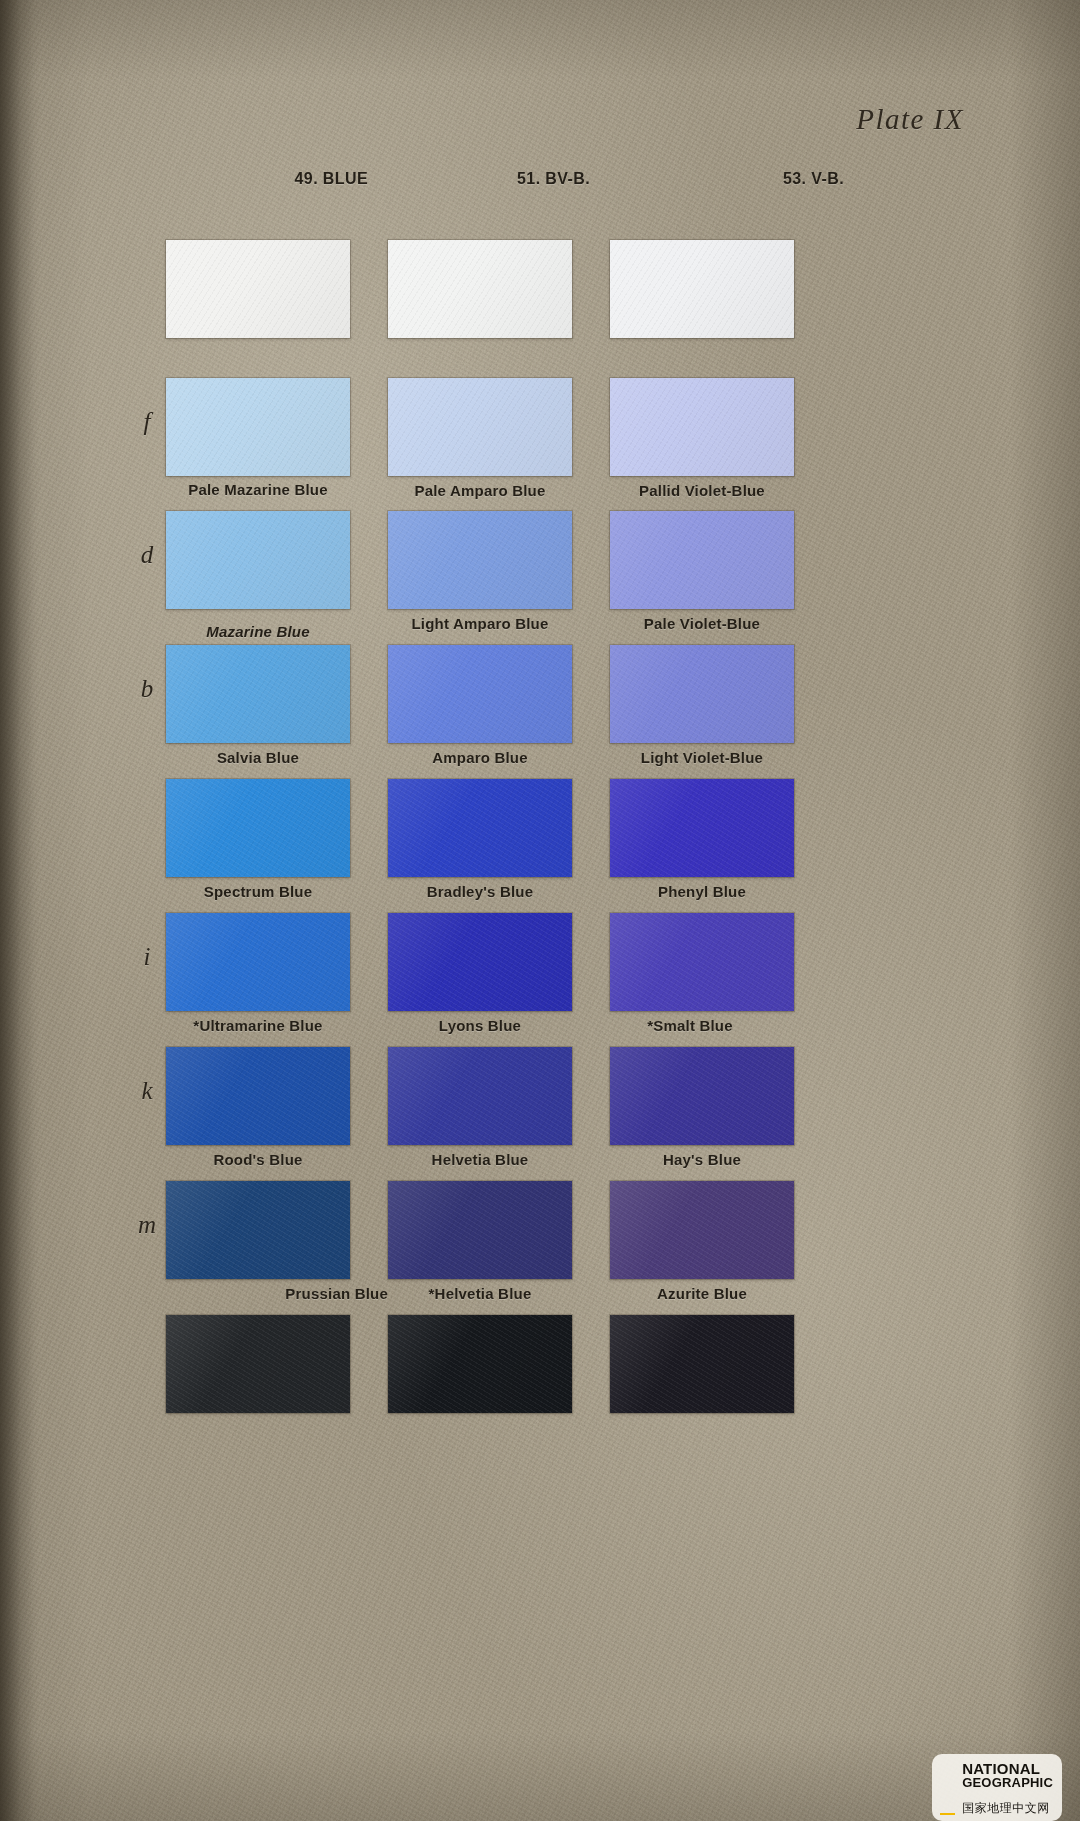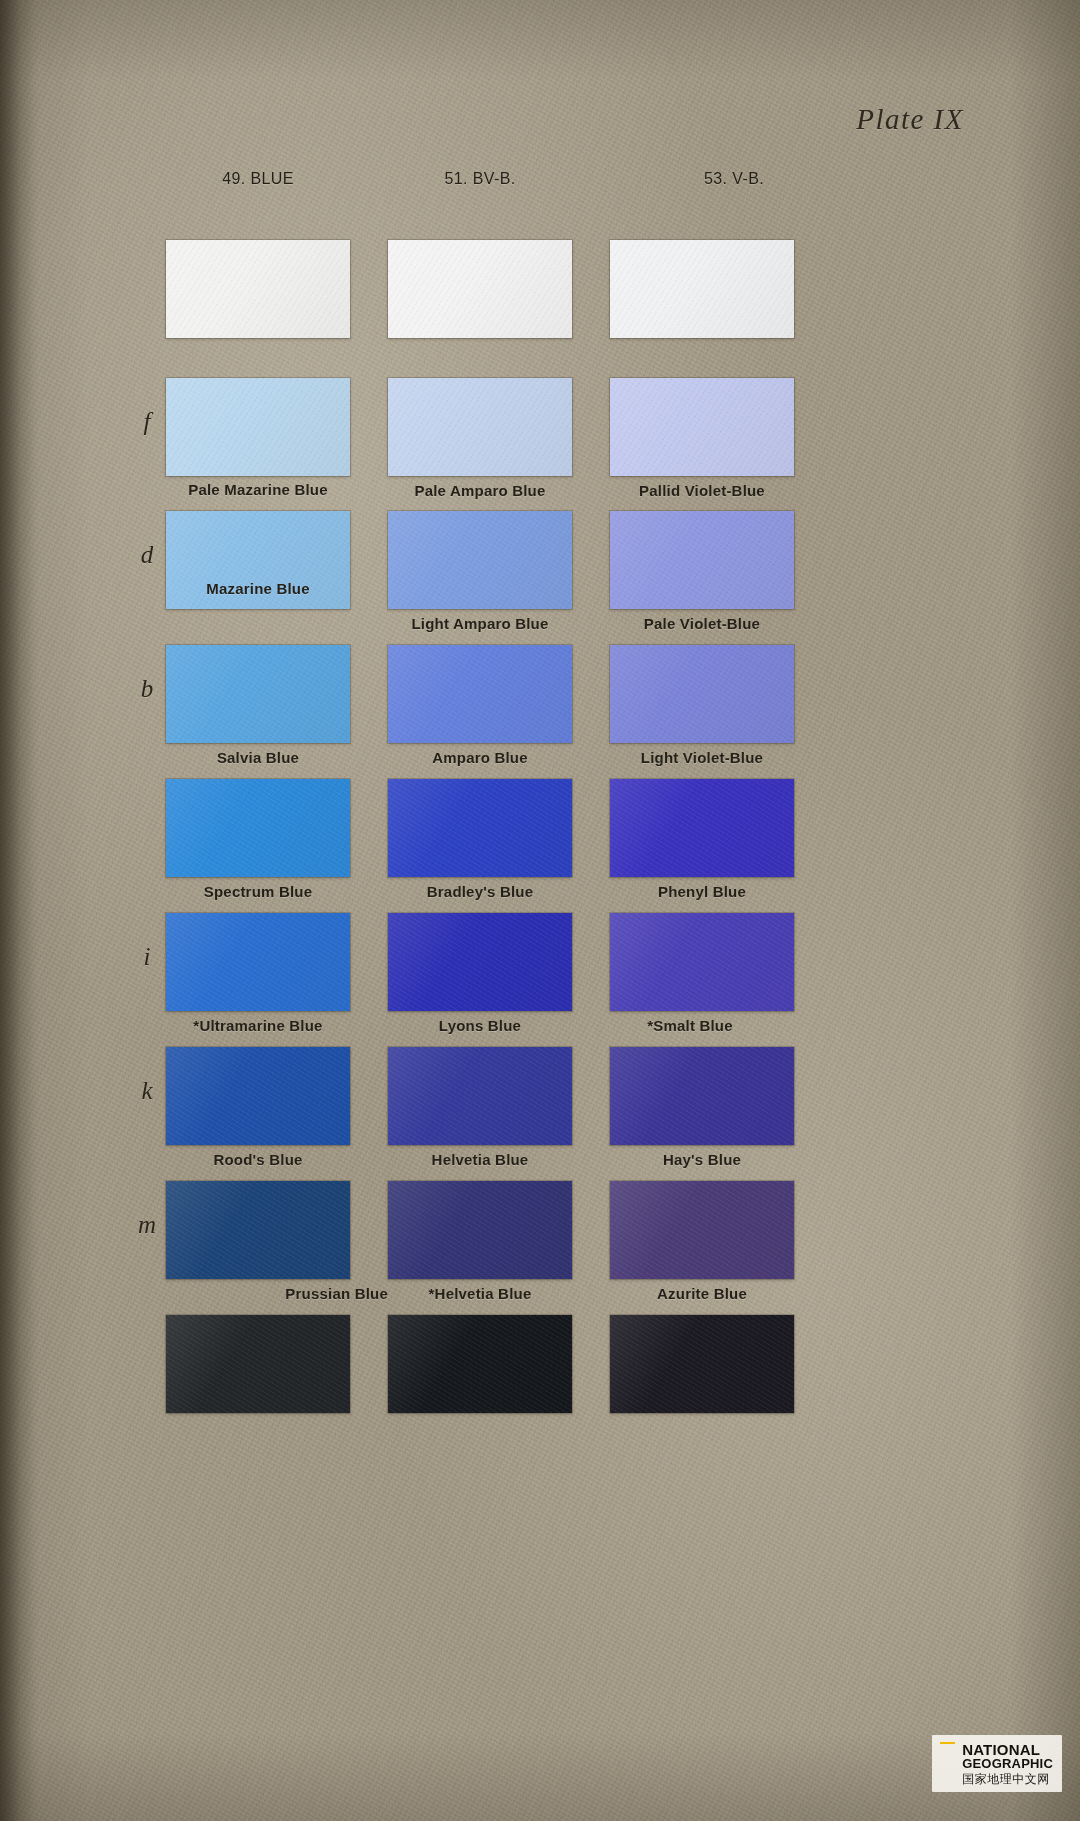--- a/index.html
+++ b/index.html
@@ -63,23 +63,23 @@
     letter-spacing: 1.5px;
     color: #30291f;
     text-shadow: 0 1px 0 rgba(255,255,255,0.18);
     white-space: nowrap;
   }
 
   .col-head {
     position: absolute;
     top: 170px;
     width: 220px;
-    text-align: center;
+    text-align: right;
     font-size: 16px;
-    font-weight: normal;
+    font-weight: bold;
     letter-spacing: 0.4px;
     color: #241f17;
     text-shadow: 0 1px 0 rgba(255,255,255,0.22);
     white-space: nowrap;
   }
 
   .row-letter {
     position: absolute;
     left: 124px;
     width: 46px;
@@ -124,45 +124,45 @@
     letter-spacing: 0.2px;
     color: #241f17;
     text-shadow: 0 1px 0 rgba(255,255,255,0.22);
     white-space: nowrap;
   }
 
   
   #ng-logo {
     position: absolute;
     right: 18px;
-    bottom: 29px;
+    bottom: 0;
     display: flex;
-    align-items: flex-start;
+    align-items: flex-end;
     gap: 7px;
     background: rgba(250,248,242,0.88);
     padding: 7px 9px 6px 8px;
-    border-radius: 1px;
+    border-radius: 10px;
   }
   #ng-bar {
     width: 13px;
     background: #ffcc00;
     border: 1px solid #f2b900;
   }
   #ng-text { display: flex; flex-direction: column; justify-content: center; }
   #ng-line1 {
     font-size: 15px; font-weight: bold; letter-spacing: 0.2px;
     color: #14110c; line-height: 1.02;
   }
   #ng-line2 {
     font-size: 13px; font-weight: bold; letter-spacing: 0.2px;
     color: #14110c; line-height: 1.05;
   }
   #ng-cn {
     font-size: 12px; color: #1a1713; letter-spacing: 0.5px;
-    margin-top: 2px; line-height: 1.1;
+    margin-top: 12px; line-height: 1.1;
   }
 </style>
 </head>
 <body>
 
 <div id="plate">
 
   <svg id="grain" width="1080" height="1821" xmlns="http://www.w3.org/2000/svg">
     <filter id="fnoise">
       <feTurbulence type="fractalNoise" baseFrequency="0.82" numOctaves="4" seed="7"></feTurbulence>
@@ -214,21 +214,21 @@
       <div class="swatch-label" style="left: 350px; top: 482px;">Pale Amparo Blue</div>
       <div class="swatch" style="left: 610px; top: 378px; background: rgb(194, 201, 239);">
         <div class="fiber"></div>
         <div class="sheen"></div>
       </div>
       <div class="swatch-label" style="left: 572px; top: 482px;">Pallid Violet-Blue</div>
       <div class="swatch" style="left: 166px; top: 511px; background: rgb(140, 192, 232);">
         <div class="fiber"></div>
         <div class="sheen"></div>
       </div>
-      <div class="swatch-label" style="left: 128px; top: 580px;">Mazarine Blue</div>
+      <div class="swatch-label" style="left: 128px; top: 623px; font-style: italic;">Mazarine Blue</div>
       <div class="swatch" style="left: 388px; top: 511px; background: rgb(126, 158, 224);">
         <div class="fiber"></div>
         <div class="sheen"></div>
       </div>
       <div class="swatch-label" style="left: 350px; top: 615px;">Light Amparo Blue</div>
       <div class="swatch" style="left: 610px; top: 511px; background: rgb(144, 152, 224);">
         <div class="fiber"></div>
         <div class="sheen"></div>
       </div>
       <div class="swatch-label" style="left: 572px; top: 615px;">Pale Violet-Blue</div>

